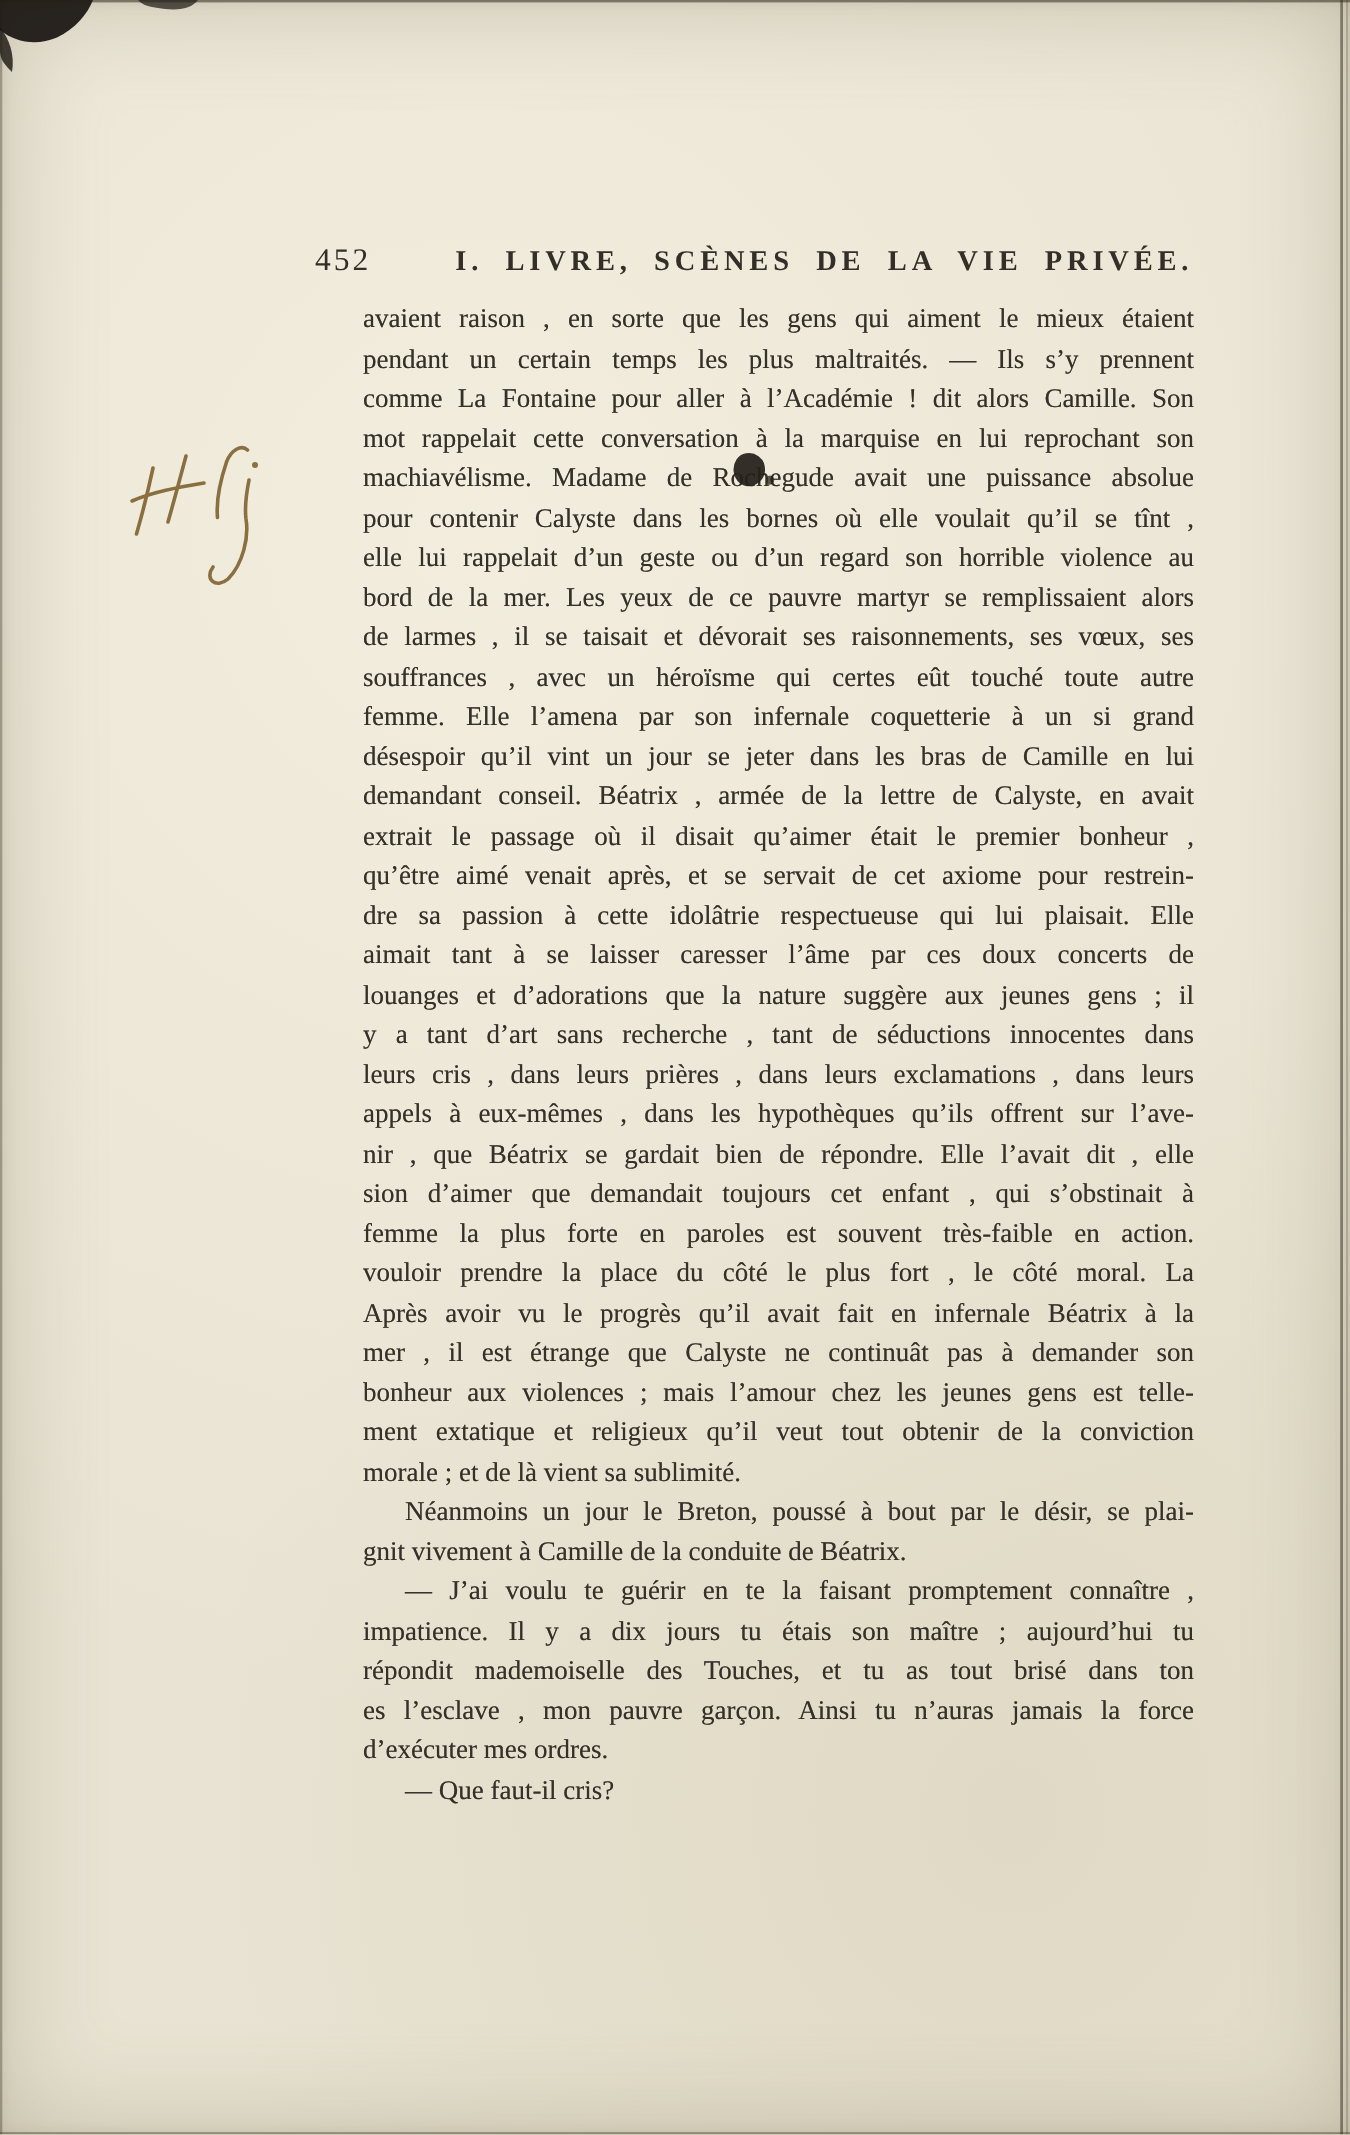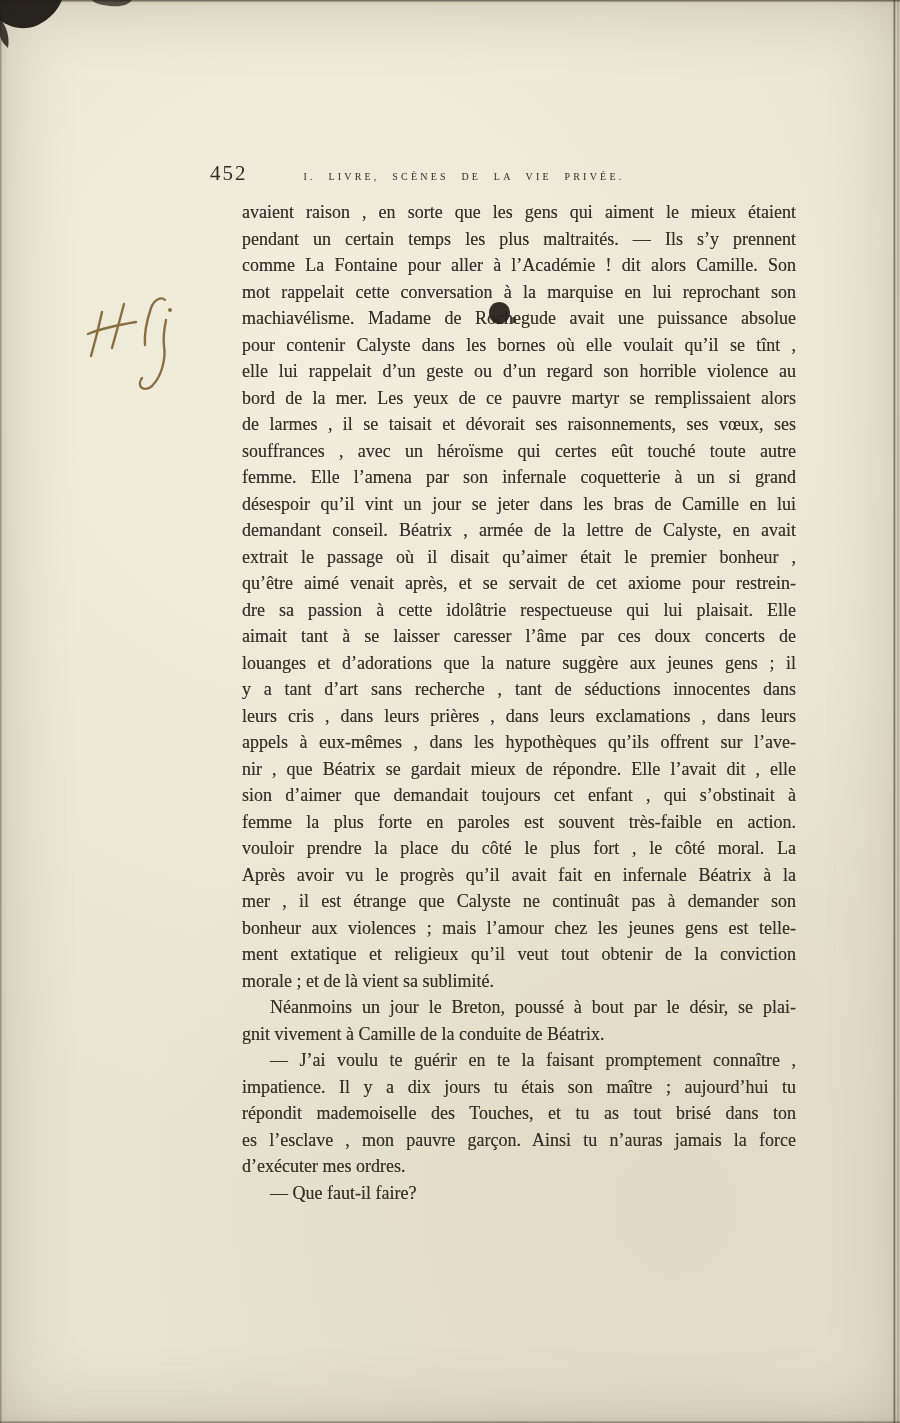--- a/index.html
+++ b/index.html
@@ -16,21 +16,21 @@
     color:#353029;
   }
 
   .header {
     position:absolute; left:210px; top:161px; width:590px;
     display:flex; align-items:baseline;
     color:#332e27;
   }
   .pagenum { font-size:21px; letter-spacing:2px; }
   .running-title {
-    margin-left:56px; font-size:10px; font-weight:normal;
+    margin-left:56px; font-size:19px; font-weight:bold;
     letter-spacing:3.2px; word-spacing:7px;
     white-space:nowrap;
   }
 
   .body-text {
     position:absolute; left:210px; top:199px; width:586px;
     font-size:18px; color:#353029;
     text-shadow: 0 0 0.4px rgba(45,40,32,0.55);
   }
   .line {
@@ -85,37 +85,37 @@
       <div class="line">désespoir qu’il vint un jour se jeter dans les bras de Camille en lui</div>
       <div class="line">demandant conseil. Béatrix , armée de la lettre de Calyste, en avait</div>
       <div class="line">extrait le passage où il disait qu’aimer était le premier bonheur ,</div>
       <div class="line">qu’être aimé venait après, et se servait de cet axiome pour restrein-</div>
       <div class="line">dre sa passion à cette idolâtrie respectueuse qui lui plaisait. Elle</div>
       <div class="line">aimait tant à se laisser caresser l’âme par ces doux concerts de</div>
       <div class="line">louanges et d’adorations que la nature suggère aux jeunes gens ; il</div>
       <div class="line">y a tant d’art sans recherche , tant de séductions innocentes dans</div>
       <div class="line">leurs cris , dans leurs prières , dans leurs exclamations , dans leurs</div>
       <div class="line">appels à eux-mêmes , dans les hypothèques qu’ils offrent sur l’ave-</div>
-      <div class="line">nir , que Béatrix se gardait mieux de répondre. Elle l’avait dit , elle</div>
+      <div class="line">nir , que Béatrix se gardait bien de répondre. Elle l’avait dit , elle</div>
       <div class="line">sion d’aimer que demandait toujours cet enfant , qui s’obstinait à</div>
       <div class="line">femme la plus forte en paroles est souvent très-faible en action.</div>
       <div class="line">vouloir prendre la place du côté le plus fort , le côté moral. La</div>
       <div class="line">Après avoir vu le progrès qu’il avait fait en infernale Béatrix à la</div>
       <div class="line">mer , il est étrange que Calyste ne continuât pas à demander son</div>
       <div class="line">bonheur aux violences ; mais l’amour chez les jeunes gens est telle-</div>
       <div class="line">ment extatique et religieux qu’il veut tout obtenir de la conviction</div>
       <div class="line last">morale ; et de là vient sa sublimité.</div>
       <div class="line indent">Néanmoins un jour le Breton, poussé à bout par le désir, se plai-</div>
       <div class="line last">gnit vivement à Camille de la conduite de Béatrix.</div>
       <div class="line indent">— J’ai voulu te guérir en te la faisant promptement connaître ,</div>
       <div class="line">impatience. Il y a dix jours tu étais son maître ; aujourd’hui tu</div>
       <div class="line">répondit mademoiselle des Touches, et tu as tout brisé dans ton</div>
       <div class="line">es l’esclave , mon pauvre garçon. Ainsi tu n’auras jamais la force</div>
       <div class="line last">d’exécuter mes ordres.</div>
-      <div class="line indent last">— Que faut-il faire?</div>
+      <div class="line indent last">— Que faut-il cris?</div>
     </div>
 
   <svg class="annotation" width="112" height="128" viewBox="0 0 112 128">
     <g stroke="#7c5e2b" stroke-width="2.4" fill="none" stroke-linecap="round" opacity="0.88">
       <path d="M16,28 C13,42 9,58 5,72"></path>
       <path d="M38,20 C34,35 30,50 26,64"></path>
       <path d="M2,50 C16,44 32,41 50,38"></path>
       <path d="M79,16 C75,12 68,16 65,24 C61,36 58,50 59,61"></path>
       <path d="M80,36 C78,46 77,54 78,62 C80,74 76,92 66,102 C58,109 50,102 56,94"></path>
     </g>

